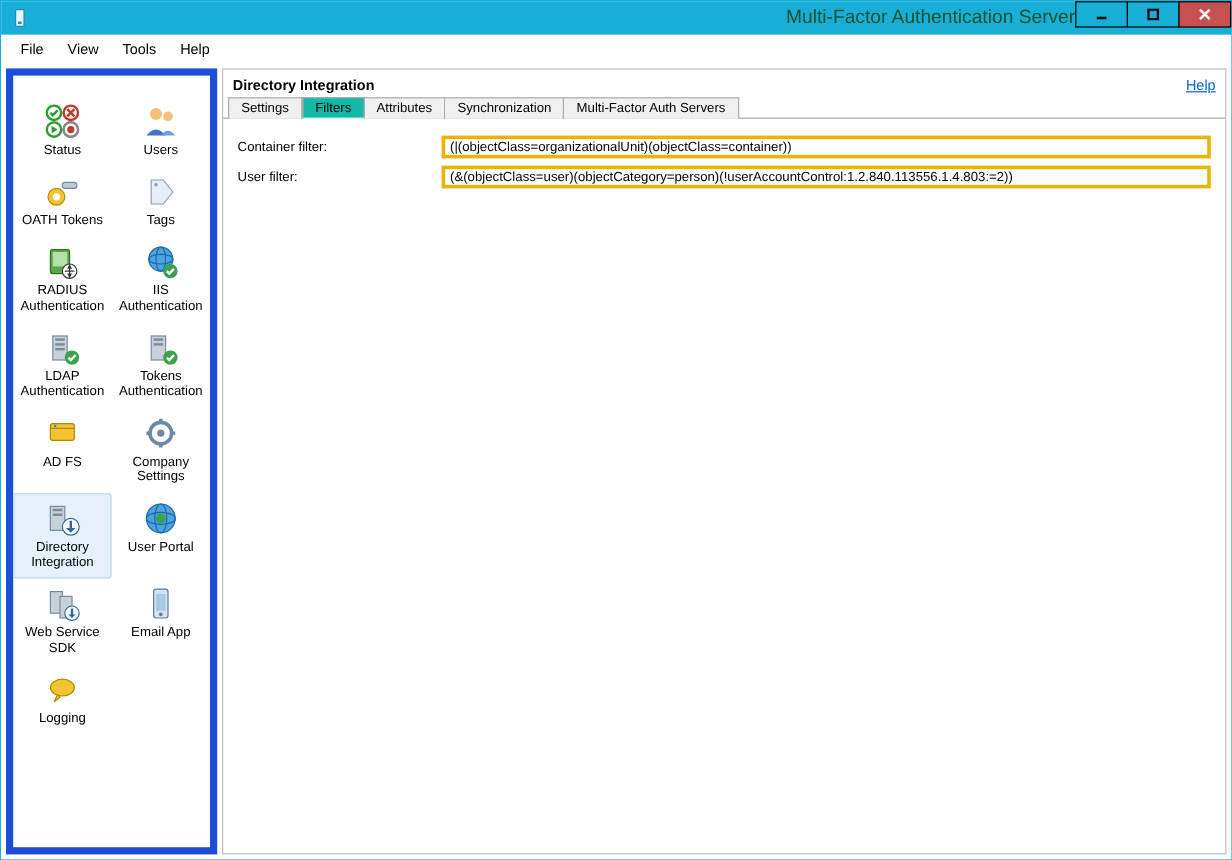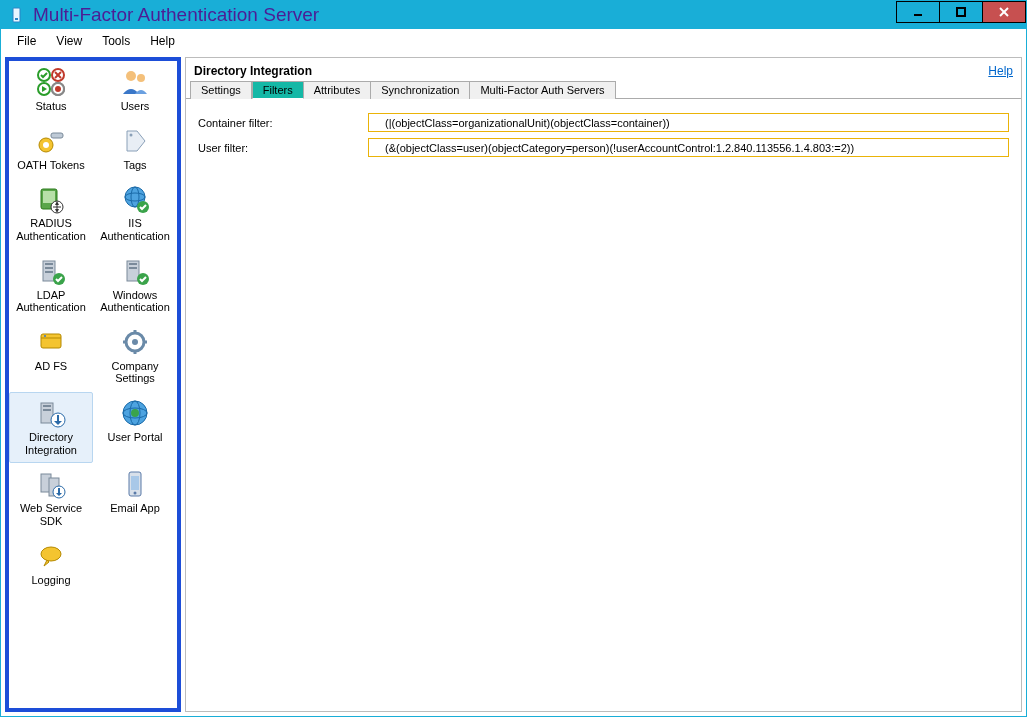--- a/index.html
+++ b/index.html
@@ -23,23 +23,23 @@
     background: #19aed7;
     display: flex; align-items: center;
     color: #000;
   }
   .title-icon {
     width: 20px; height: 20px;
     margin: 0 6px;
     display: flex; align-items: center; justify-content: center;
   }
   .title-text {
-    flex: 1; text-align: left;
-    font-size: 19px;
-    color: #4c1d95;
+    flex: 1; text-align: right;
+    font-size: 16px;
+    color: #14532d;
   }
   .win-controls { display: flex; height: 100%; }
   .win-btn {
     width: 44px; height: 22px;
     border: 1px solid #000; background: #19aed7;
     margin-top: 0;
     display: flex; align-items: center; justify-content: center;
     font-family: monospace; font-weight: bold;
   }
   .win-btn.close { background: #d9534f; background: #c75050; }
@@ -62,23 +62,23 @@
     flex: 1;
     display: flex;
     padding: 4px;
     gap: 4px;
     background: #fff;
   }
 
   
   .sidebar {
     width: 176px;
-    border: 4px solid #1d4ed8;
+    border: 6px solid #1d4ed8;
     background: #fff;
-    padding: 0 0;
+    padding: 17px 0;
     display: grid;
     grid-template-columns: 1fr 1fr;
     align-content: start;
   }
   .sb-item {
     display: flex; flex-direction: column;
     align-items: center; justify-content: flex-start;
     padding: 4px 2px 6px 2px;
     text-align: center;
     cursor: default;
@@ -141,22 +141,22 @@
   .form-row {
     display: flex; align-items: center;
     margin-bottom: 6px;
   }
   .form-label {
     width: 170px;
     font-size: 11px;
   }
   .form-input {
     flex: 1;
-    border: 1px solid #eab308;
-    padding: 2px 16px;
+    border: 3px solid #eab308;
+    padding: 2px 4px;
     font-size: 11px;
     font-family: "Segoe UI", Tahoma, sans-serif;
     height: 19px;
   }
 
   
   .win-btn.close {
     background: #c75050;
     color: #000;
   }
@@ -302,21 +302,21 @@
       <div class="sb-item">
         <span class="sb-icon">
           <svg width="32" height="32">
             <rect x="8" y="6" width="12" height="20" fill="#c8d0da" stroke="#7a8a9a"></rect>
             <rect x="10" y="8" width="8" height="2" fill="#7a8a9a"></rect>
             <rect x="10" y="12" width="8" height="2" fill="#7a8a9a"></rect>
             <circle cx="24" cy="24" r="6" fill="#3aa34a"></circle>
             <path d="M21 24 l2 2 l4 -4" fill="none" stroke="#fff" stroke-width="2"></path>
           </svg>
         </span>
-        <span class="sb-label">Windows Authentication</span>
+        <span class="sb-label">Tokens Authentication</span>
       </div>
 
       <div class="sb-item">
         <span class="sb-icon">
           <svg width="32" height="32">
             <rect x="6" y="8" width="20" height="14" rx="2" fill="#f4c430" stroke="#b58900"></rect>
             <path d="M6 12 h20" stroke="#b58900"></path>
             <circle cx="10" cy="10" r="1" fill="#3a77c8"></circle>
           </svg>
         </span>

